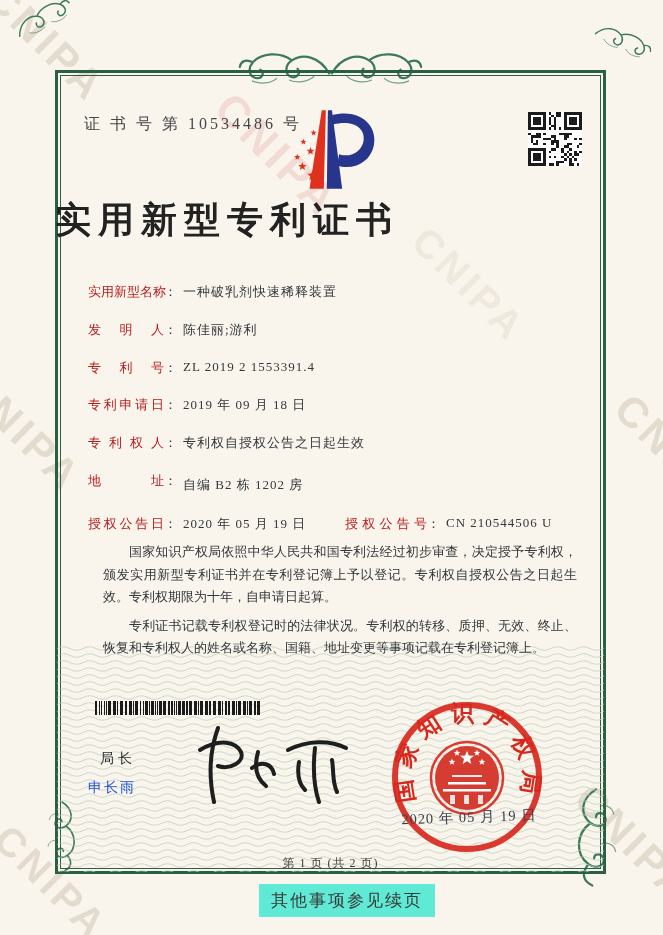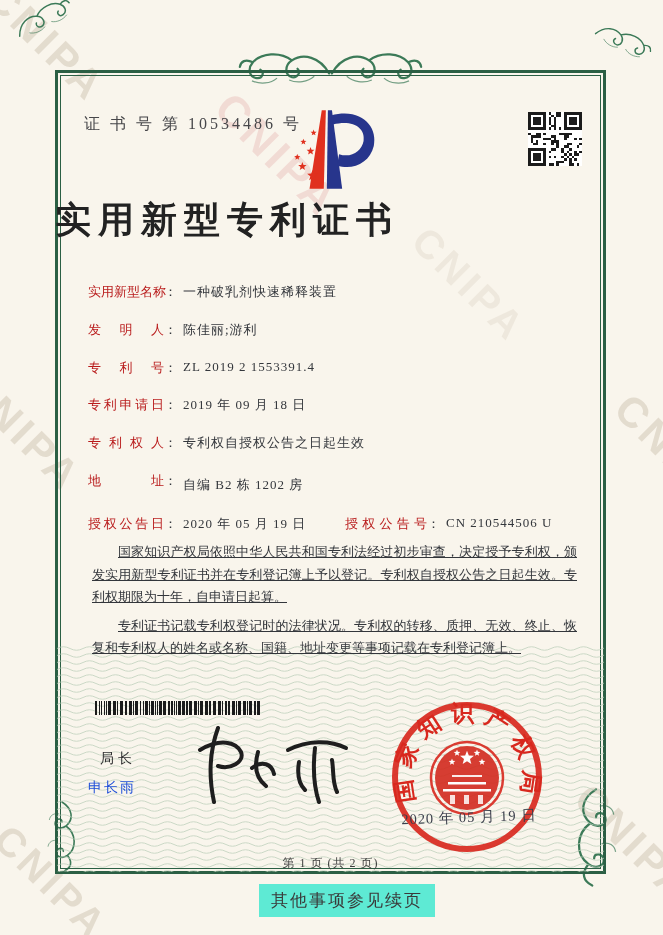--- a/index.html
+++ b/index.html
@@ -42,21 +42,21 @@
   .fcolon{display:inline-block;vertical-align:top;}
   .fvalue{display:inline-block;vertical-align:top;letter-spacing:1px;margin-left:6px;}
   .fvalue .line2{margin-top:4px;}
   .grant-no{position:absolute;left:257px;top:0;white-space:nowrap;}
   .grant-no .flabel{width:82px;}
   
   .paras{
     position:absolute;left:88px;top:541px;width:489px;
     font-size:13px;line-height:22.5px;text-align:justify;color:#33363b;
   }
-  .paras p{margin:0 0 6px 4px;text-indent:2em;text-decoration:underline;}
+  .paras p{margin:0 0 6px 15px;text-indent:2em;}
   
   .barcode{position:absolute;left:95px;top:701px;width:168px;height:14px;}
   
   .off-title{position:absolute;left:100px;top:750px;font-size:14px;letter-spacing:4px;color:#2e2e30;font-family:"Liberation Sans",sans-serif;}
   .off-name{position:absolute;left:88px;top:779px;font-size:14px;letter-spacing:2px;color:#1d4ed8;font-family:"Liberation Sans",sans-serif;}
   .signature{position:absolute;left:188px;top:722px;}
   
   .seal{position:absolute;left:388px;top:698px;width:158px;height:158px;}
   .seal-date{
     position:absolute;left:6px;top:110px;width:150px;text-align:center;

